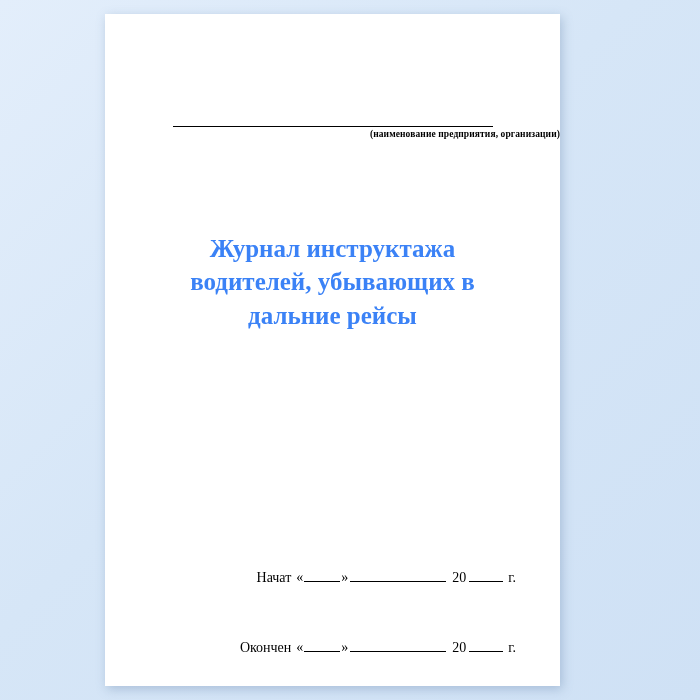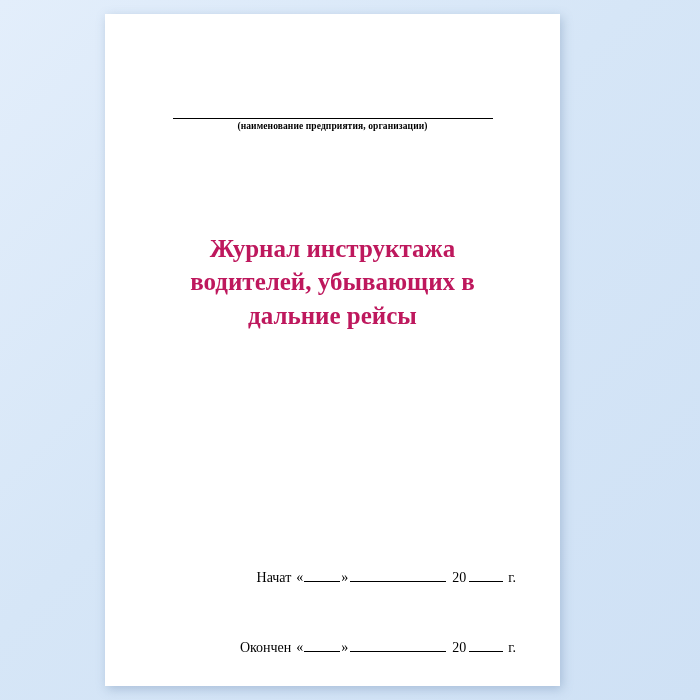--- a/index.html
+++ b/index.html
@@ -24,23 +24,23 @@
     left: 105px;
     top: 14px;
     width: 455px;
     height: 672px;
     background: #ffffff;
     box-shadow: 2px 3px 10px rgba(90, 120, 160, 0.35);
   }
   .org-block {
     position: absolute;
     left: 0;
-    top: 84px;
+    top: 92px;
     width: 100%;
-    text-align: center;
+    text-align: right;
   }
   .org-line {
     width: 320px;
     margin: 0 auto;
     border-bottom: 1px solid #000;
     height: 20px;
   }
   .org-caption {
     font-size: 9.5px;
     font-weight: bold;
@@ -50,21 +50,21 @@
   }
   .doc-title {
     position: absolute;
     left: 50px;
     top: 218px;
     width: 355px;
     text-align: center;
     font-size: 25px;
     font-weight: bold;
     line-height: 1.33;
-    color: #be185d;
+    color: #3b82f6;
   }
   .footer-block {
     position: absolute;
     left: 0;
     top: 516px;
     width: 100%;
   }
   .footer-row {
     display: flex;
     justify-content: flex-end;

